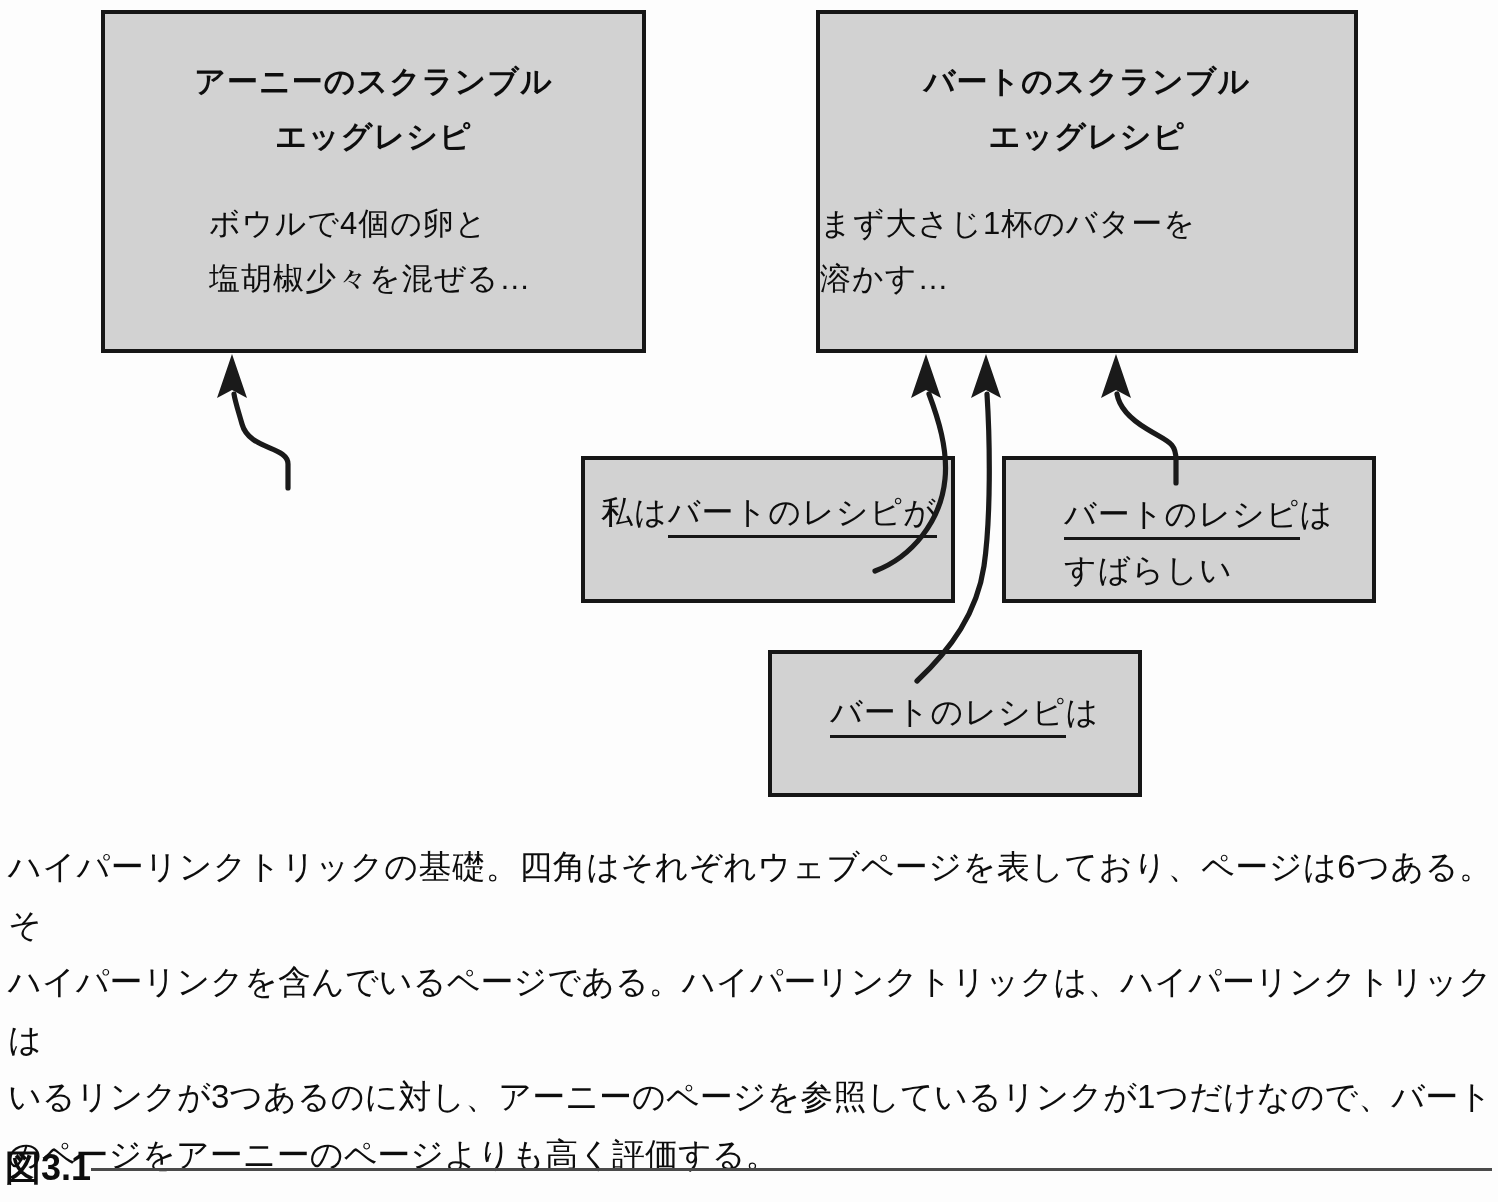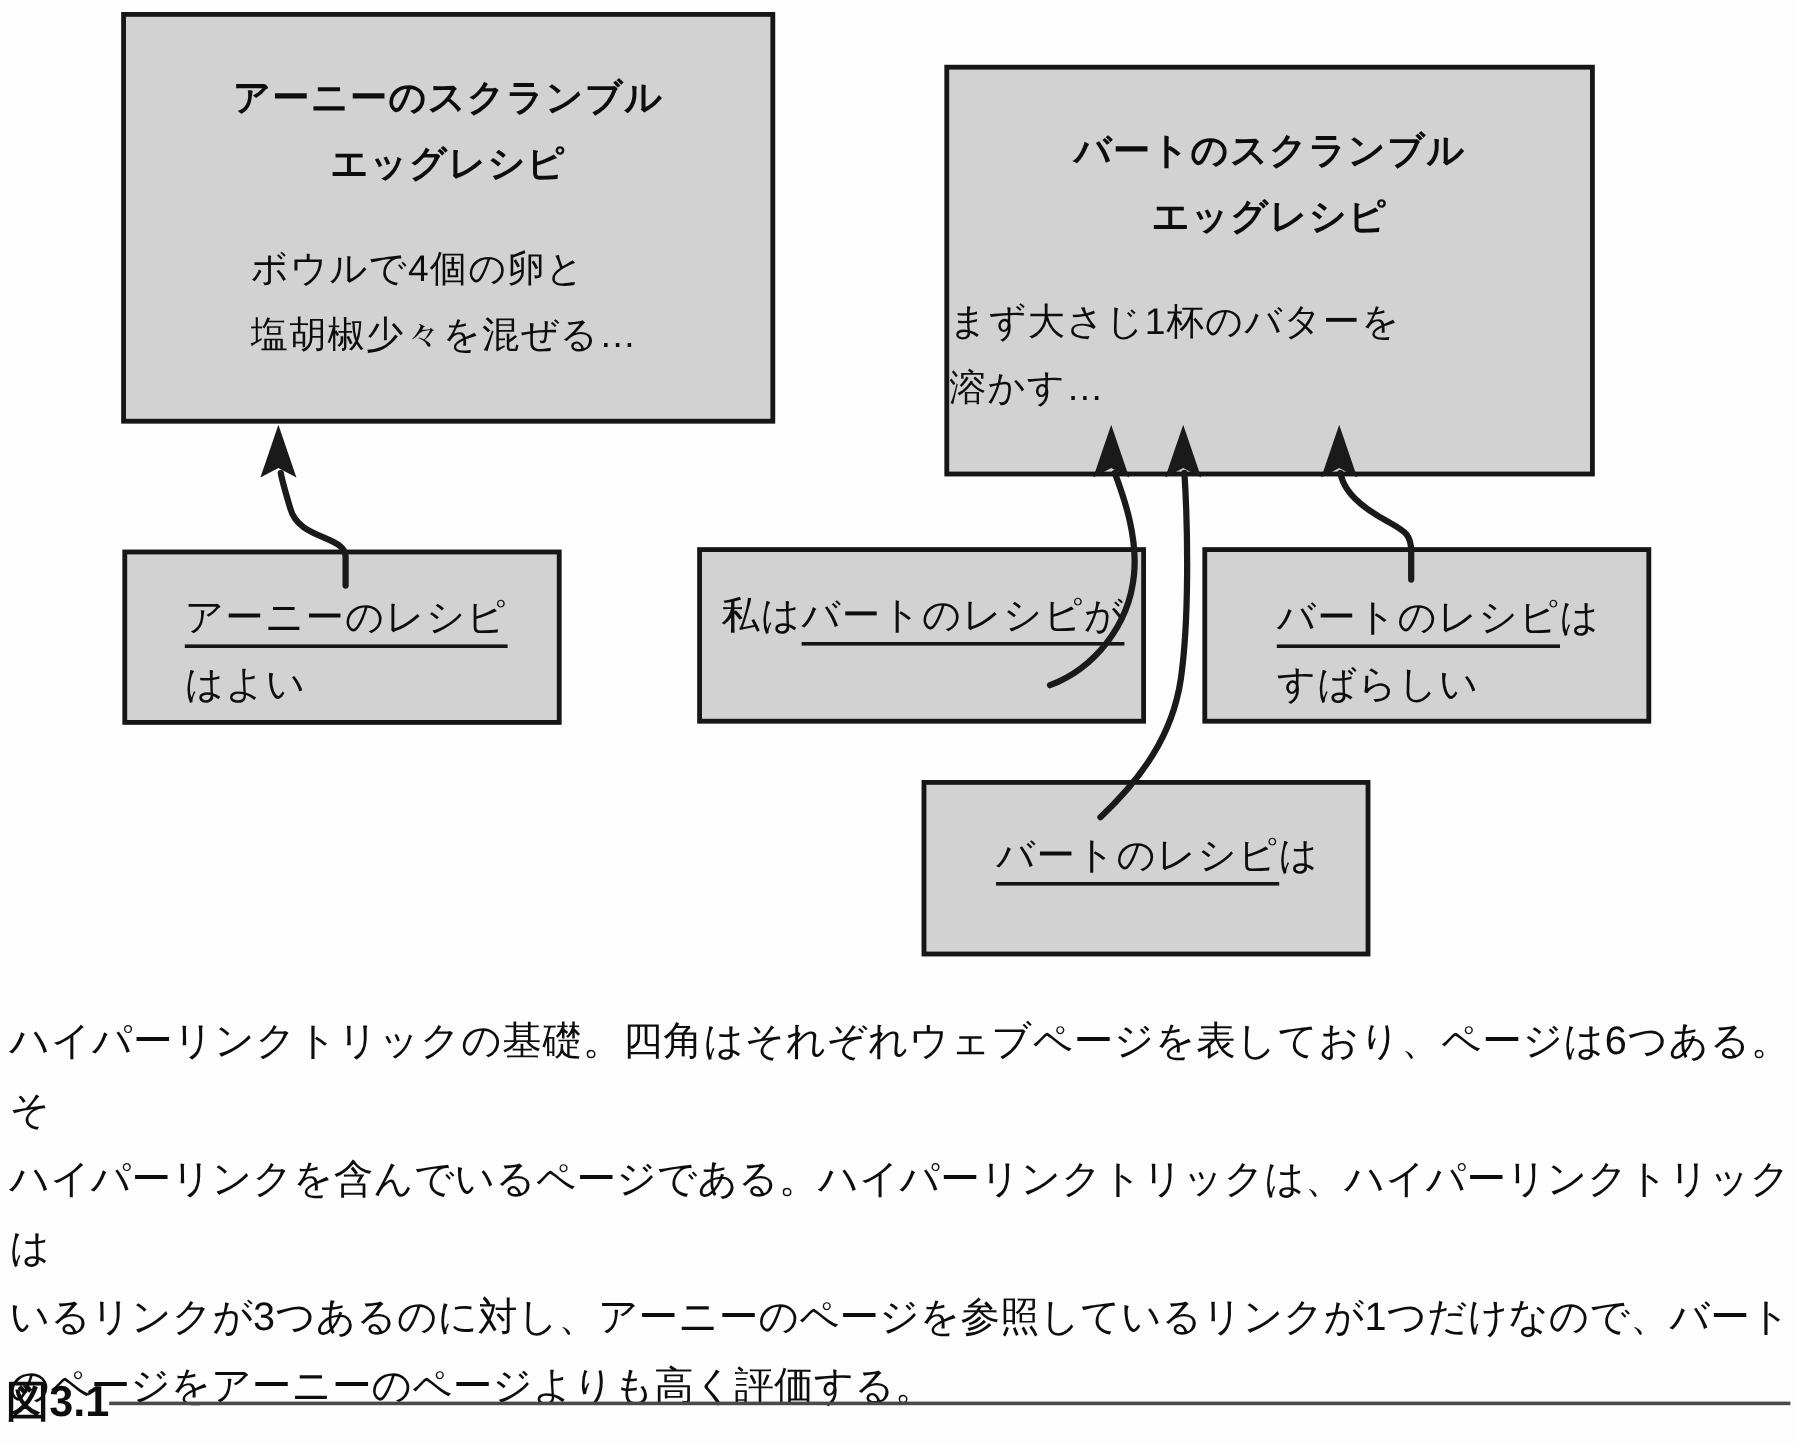--- a/index.html
+++ b/index.html
@@ -24,21 +24,21 @@
     text-decoration: underline;
   }
   .box {
     position: absolute;
     box-sizing: border-box;
     background: #d2d2d2;
     border: 4px solid #161616;
   }
   
   .recipe-ernie { left: 101px; top: 10px;  width: 545px; height: 343px; }
-  .recipe-bert  { left: 787px; top: 10px;  width: 542px; height: 343px; margin-top: 44px; }
+  .recipe-bert  { left: 816px; top: 10px;  width: 542px; height: 343px; }
   .recipe-title {
     margin-top: 40px;
     text-align: center;
     font-size: 31px;
     line-height: 55px;
     font-weight: 700;
     white-space: pre-line;
     letter-spacing: 1px;
   }
   .recipe-body {
@@ -136,26 +136,20 @@
 塩胡椒少々を混ぜる…</div>
     </div>
 
     <div class="box recipe-bert">
       <div class="recipe-title">バートのスクランブル
 エッグレシピ</div>
       <div class="recipe-body">まず大さじ1杯のバターを
 溶かす…</div>
     </div>
 
-    <div class="box link-ernie-good">
-      <div class="link-text">
-        <span></span><span class="hlink">アーニーのレシピ</span><span></span>
-        <div>はよい</div>
-      </div>
-    </div>
 
     <div class="box link-liked-bert">
       <div class="link-text">
         <span>私は</span><span class="hlink">バートのレシピが</span><span></span>
       </div>
     </div>
 
     <div class="box link-bert-wonderful">
       <div class="link-text">
         <span></span><span class="hlink">バートのレシピ</span><span>は</span>

